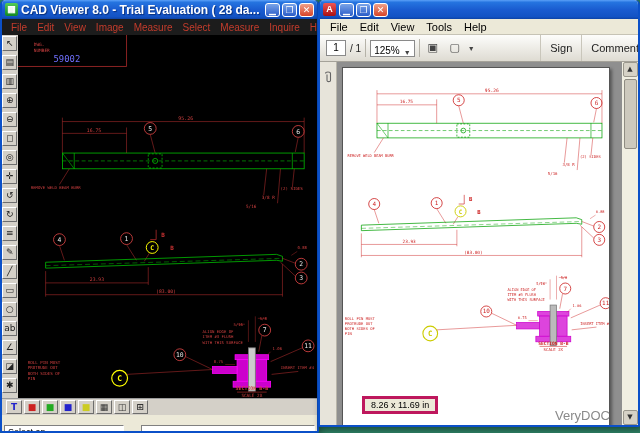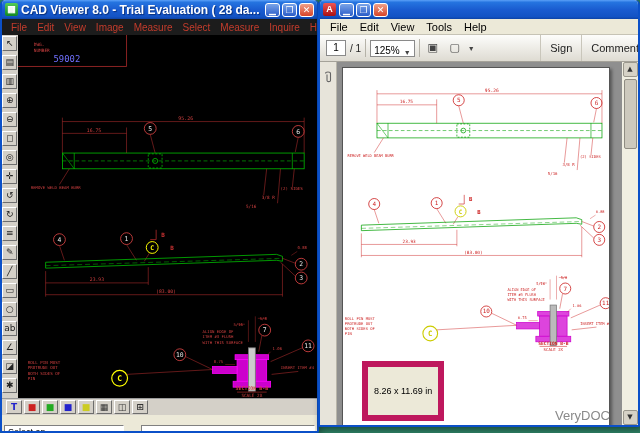--- a/index.html
+++ b/index.html
@@ -63,22 +63,22 @@
   .pdf-main { display:flex; height:363px; position:relative; }
   .pdfside { width:17px; background:#e7e4da; border-right:1px solid #b8b5a9; padding-top:8px; text-align:center; }
   .docarea { width:285px; height:363px; background:#8f8f8f; position:relative; overflow:hidden; }
   .page { position:absolute; left:5px; top:5px; width:268px; height:700px; background:#fff;
           border:1px solid #555; box-shadow:2px 2px 3px rgba(0,0,0,.4); overflow:hidden; }
   .scrollbar { width:16px; background:#f1efe2; display:flex; flex-direction:column; align-items:center; }
   .scrollbtn { width:15px; height:15px; background:#d6d2c6; border:1px solid #9a978c; border-radius:2px;
                font:7px/13px "DejaVu Sans",sans-serif; text-align:center; color:#333; }
   .scrollthumb { width:13px; height:70px; background:#cdc9bd; border:1px solid #8f8c82; border-radius:2px; margin-top:2px; }
   .scrollspace { flex:1; }
-  .sizebox { position:absolute; left:42px; bottom:4px; background:#ece9d8; border:6px solid #be185d;
-             font-size:9px; padding:19px 6px; color:#000; z-index:3; }
+  .sizebox { position:absolute; left:42px; bottom:11px; background:#ece9d8; border:3px solid #be185d;
+             font-size:9px; padding:1px 6px; color:#000; z-index:3; }
   .watermark { position:absolute; right:28px; bottom:2px; font-size:13px; color:#8a8a8a; z-index:3; }
 </style>
 </head>
 <body>
 
 <div class="window" id="cad-window">
   <div class="titlebar">
     <div class="appicon" style="background:linear-gradient(#5c5,#182)">▦</div>
     <div class="title">CAD Viewer 8.0 - Trial Evaluation ( 28 da...</div>
     <div class="winbtns">

